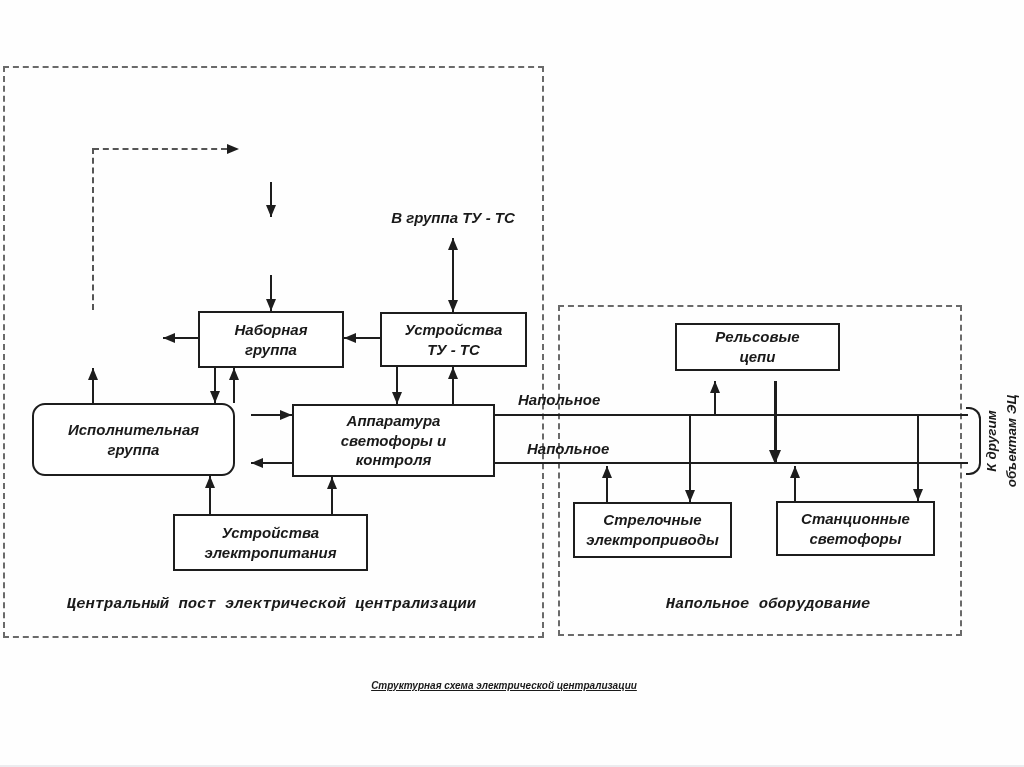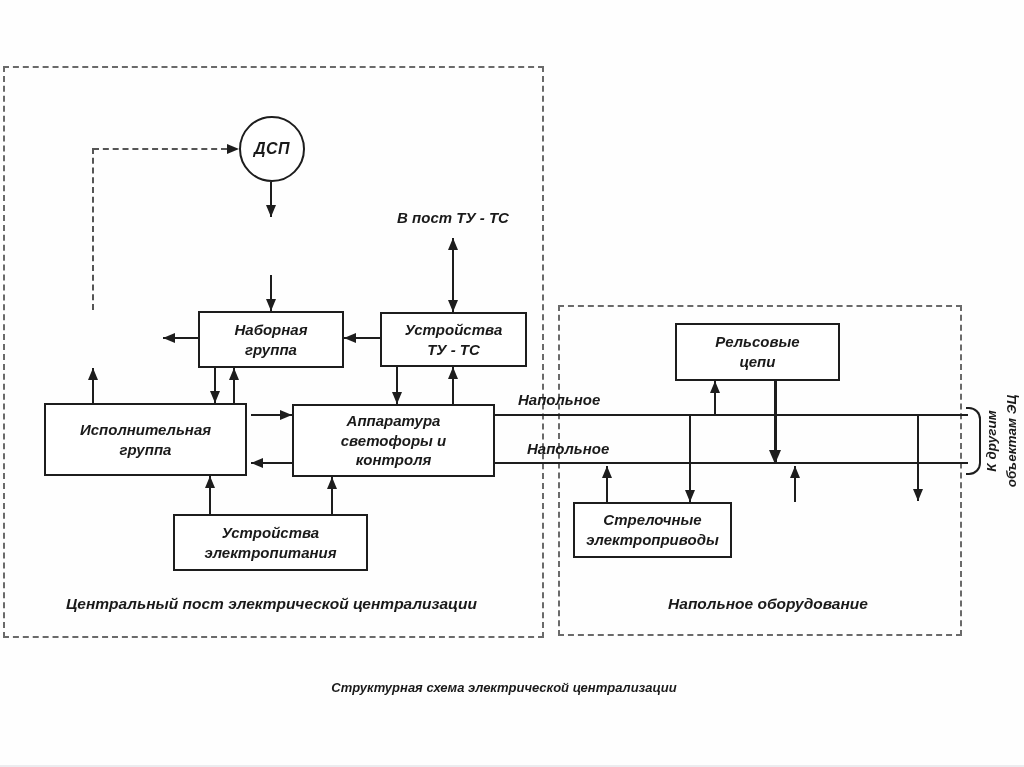--- a/index.html
+++ b/index.html
@@ -32,52 +32,53 @@
   }
   .lbl.center{text-align:center;}
   .brace{
     position:absolute;border:2px solid #1d1d1d;border-left:none;
     border-radius:0 12px 12px 0;box-sizing:border-box;
   }
   .rotated{
     transform:rotate(-90deg);transform-origin:center center;
     text-align:center;line-height:1.45;font-size:13.5px;
   }
-  .caption{font-size:15.5px;}
-  .main-caption{font-size:13px;}
+  .caption{font-size:15.5px;font-family:Liberation Mono, monospace;}
+  .main-caption{font-size:10px;text-decoration:underline;}
   .bottom-edge{position:absolute;left:0;right:0;bottom:0;height:2px;background:#ececef;}
 </style>
 </head>
 <body>
 
 <div id="canvas">
 
   <div class="section" style="left:3px;top:66px;width:537px;height:568px;"></div>
   <div class="section" style="left:558px;top:305px;width:400px;height:327px;"></div>
 
   <div class="dash-v" style="left:92px;top:148px;height:162px;"></div>
   <div class="dash-h" style="left:93px;top:148px;width:134px;"></div>
   <div class="ah right" style="left:227px;top:144px;"></div>
 
-  <div class="node circle" style="left:239px;top:116px;width:66px;height:66px;">ДСП</div>
   <div class="node" style="left:198px;top:311px;width:146px;height:57px;">Наборная
 группа</div>
   <div class="node" style="left:380px;top:312px;width:147px;height:55px;">Устройства
 ТУ - ТС</div>
-  <div class="node" style="left:44px;top:403px;width:203px;height:73px;">Исполнительная
+  <div class="node" style="left:32px;top:403px;width:203px;height:73px;border-radius:13px;">Исполнительная
 группа</div>
   <div class="node" style="left:292px;top:404px;width:203px;height:73px;">Аппаратура
 светофоры и
 контроля</div>
   <div class="node" style="left:173px;top:514px;width:195px;height:57px;">Устройства
 электропитания</div>
-  <div class="node" style="left:675px;top:323px;width:165px;height:58px;">Рельсовые
+  <div class="node" style="left:675px;top:323px;width:165px;height:48px;">Рельсовые
 цепи</div>
   <div class="node" style="left:573px;top:502px;width:159px;height:56px;">Стрелочные
 электроприводы</div>
+  <div class="node" style="left:776px;top:501px;width:159px;height:55px;">Станционные
+светофоры</div>
 
   <div class="vline" style="left:270px;top:182px;height:35px;"></div>
   <div class="ah down" style="left:266px;top:205px;"></div>
   <div class="vline" style="left:270px;top:275px;height:36px;"></div>
   <div class="ah down" style="left:266px;top:299px;"></div>
 
   <div class="hline" style="left:163px;top:337px;width:35px;"></div>
   <div class="ah left" style="left:163px;top:333px;"></div>
   <div class="hline" style="left:344px;top:337px;width:36px;"></div>
   <div class="ah left" style="left:344px;top:333px;"></div>
@@ -122,21 +123,21 @@
   <div class="vline" style="left:606px;top:466px;height:36px;"></div>
   <div class="ah up" style="left:602px;top:466px;"></div>
 
   <div class="vline" style="left:917px;top:416px;height:85px;"></div>
   <div class="ah down" style="left:913px;top:489px;"></div>
   <div class="vline" style="left:794px;top:466px;height:36px;"></div>
   <div class="ah up" style="left:790px;top:466px;"></div>
 
   <div class="brace" style="left:966px;top:407px;width:15px;height:68px;"></div>
 
-  <div class="lbl center" style="left:372px;top:209px;width:162px;">В пост ТУ - ТС</div>
+  <div class="lbl center" style="left:372px;top:209px;width:162px;">В группа ТУ - ТС</div>
   <div class="lbl" style="left:518px;top:391px;">Напольное</div>
   <div class="lbl" style="left:527px;top:440px;">Напольное</div>
   <div class="lbl rotated" style="left:932px;top:421px;width:140px;height:40px;">К другим
 объектам ЭЦ</div>
   <div class="lbl center caption" style="left:3px;top:595px;width:537px;">Центральный пост электрической централизации</div>
   <div class="lbl center caption" style="left:568px;top:595px;width:400px;">Напольное оборудование</div>
   <div class="lbl center main-caption" style="left:262px;top:680px;width:484px;">Структурная схема электрической централизации</div>
 
   <div class="bottom-edge"></div>
 </div>

